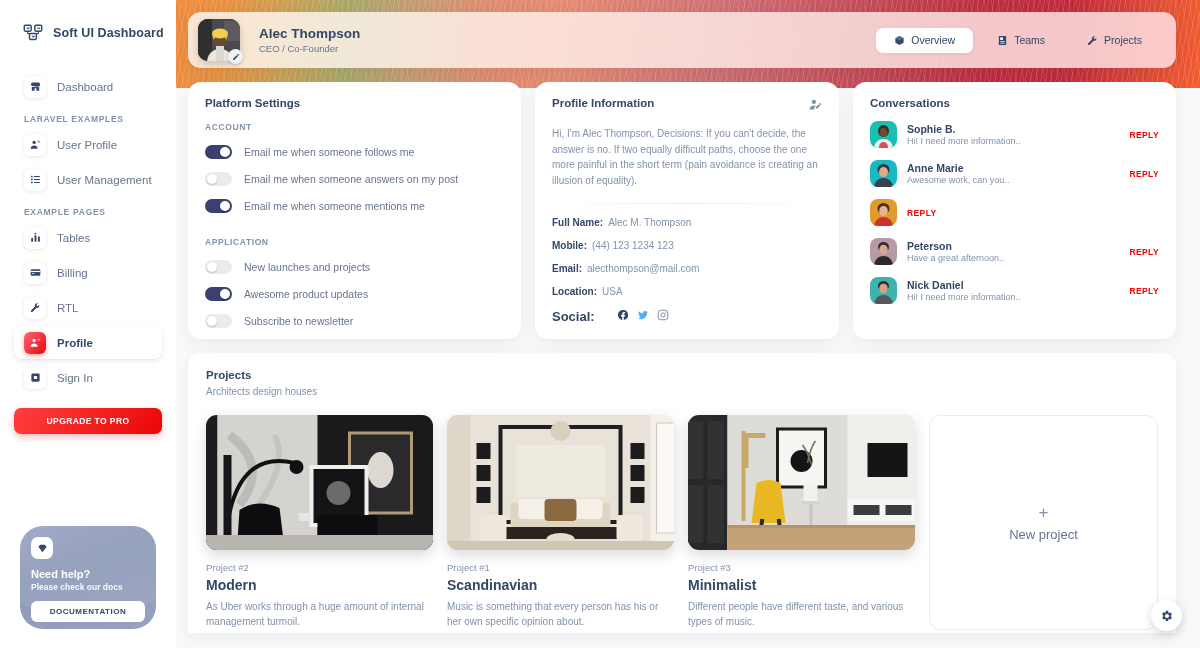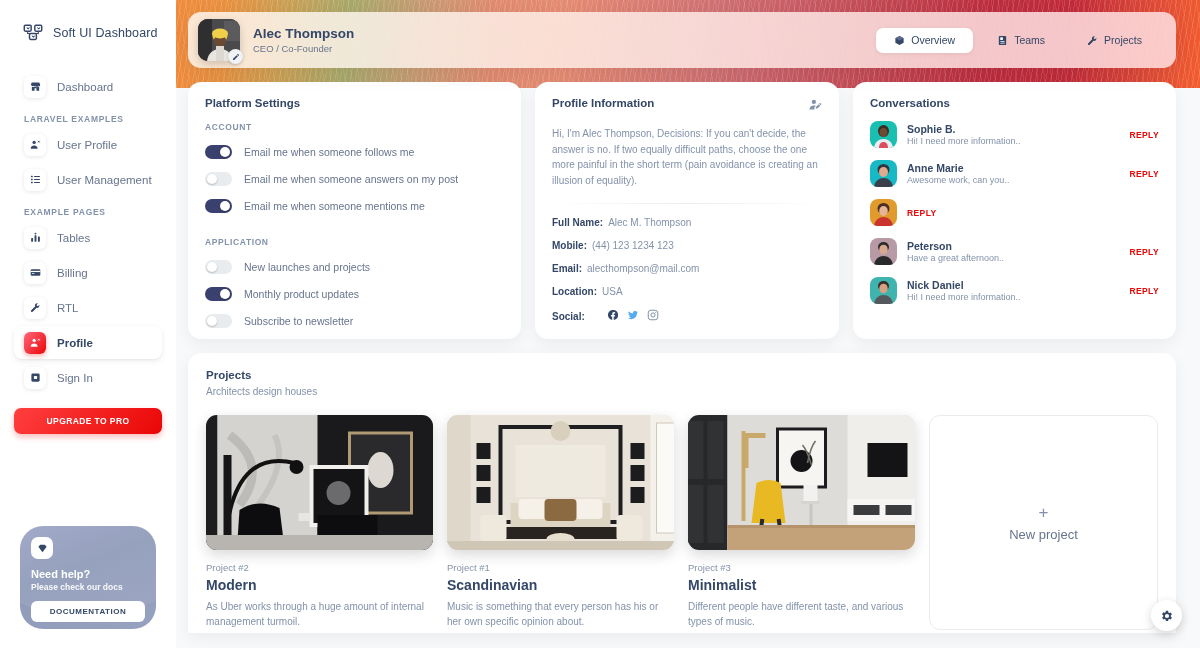--- a/index.html
+++ b/index.html
@@ -22,21 +22,21 @@
   .brand {
     display: flex; align-items: center; gap: 9px;
     padding: 4px 0 0 22px; height: 34px;
   }
   .brand-logo {
     width: 22px; height: 22px; flex: 0 0 22px;
     position: relative;
   }
   .brand-logo svg { display:block; }
   .brand-name {
-    font-size: 12.5px; font-weight: normal; color: #344767;
+    font-size: 12.5px; font-weight: bold; color: #344767;
     letter-spacing: .1px; white-space: nowrap;
   }
   .nav { margin-top: 22px; padding: 0 14px; }
   .nav-section {
     font-size: 8.5px; font-weight: bold; letter-spacing: .7px;
     color: #8392ab; text-transform: uppercase;
     padding: 9px 0 4px 10px;
   }
   .nav-item {
     display: flex; align-items: center; gap: 11px;
@@ -134,21 +134,21 @@
     background:#3a3a3c; position:relative;
   }
   .avatar svg{ display:block; }
   .avatar-edit {
     position: absolute; right: -3px; bottom: -3px;
     width: 15px; height: 15px; border-radius: 50%;
     background: #f0f2f5; color:#344767;
     display: flex; align-items: center; justify-content: center;
     box-shadow: 0 1px 3px rgba(0,0,0,.2);
   }
-  .profile-names { margin-left: 13px; }
+  .profile-names { margin-left: 19px; }
   .profile-name { font-size: 13.5px; font-weight: bold; color: #344767; }
   .profile-role { font-size: 9.5px; color: #67748e; margin-top: 2px; }
   .tabs { margin-left: auto; display: flex; align-items: center; gap: 6px; }
   .tab {
     display: flex; align-items: center; gap: 6px; cursor: pointer;
     height: 25px; padding: 0 18px; border-radius: 7px;
     font-size: 10.5px; color: #344767; white-space: nowrap;
   }
   .tab.active { background: #fff; box-shadow: 0 1px 4px rgba(0,0,0,.08); }
   .tab svg { display:block; }
@@ -185,21 +185,21 @@
   .info-head { display:flex; align-items:flex-start; justify-content:space-between; }
   .edit-icon { color:#8392ab; cursor:pointer; }
   .info-bio {
     font-size: 10px; line-height: 1.55; color: #8392ab;
     margin-top: 11px;
   }
   .hr { height:1px; background: linear-gradient(90deg, rgba(255,255,255,0), #e9ecef, rgba(255,255,255,0)); margin: 15px 0 13px; }
   .info-line { font-size: 10px; margin-bottom: 12px; }
   .info-line b { color:#344767; font-weight:bold; }
   .info-line span { color:#8392ab; margin-left:5px; }
-  .social-row { display:flex; align-items:center; gap: 12px; font-size:10px; }
+  .social-row { display:flex; align-items:center; gap: 12px; font-size:13px; }
   .social-icons { display:flex; gap:8px; margin-left:10px; align-items:center; }
   .social-icons a { display:block; cursor:pointer; }
 
   .card-conv { flex: 0 0 323px; padding: 15px 17px 10px; height: 257px; }
   .conv-item { display: flex; align-items: center; gap: 10px; margin-top: 12px; }
   .conv-avatar {
     width: 27px; height: 27px; border-radius: 8px; flex: 0 0 27px;
     overflow:hidden; position:relative;
   }
   .conv-texts { flex: 1 1 auto; min-width: 0; }
@@ -452,21 +452,21 @@
           <div class="switch-row">
             <div class="switch">
                 <i></i>
               </div>
             <div class="switch-label">New launches and projects</div>
           </div>
           <div class="switch-row">
             <div class="switch on">
                 <i></i>
               </div>
-            <div class="switch-label">Monthly product updates</div>
+            <div class="switch-label">Awesome product updates</div>
           </div>
           <div class="switch-row">
             <div class="switch">
                 <i></i>
               </div>
             <div class="switch-label">Subscribe to newsletter</div>
           </div>
         </section>
 
         <section class="card card-info">

